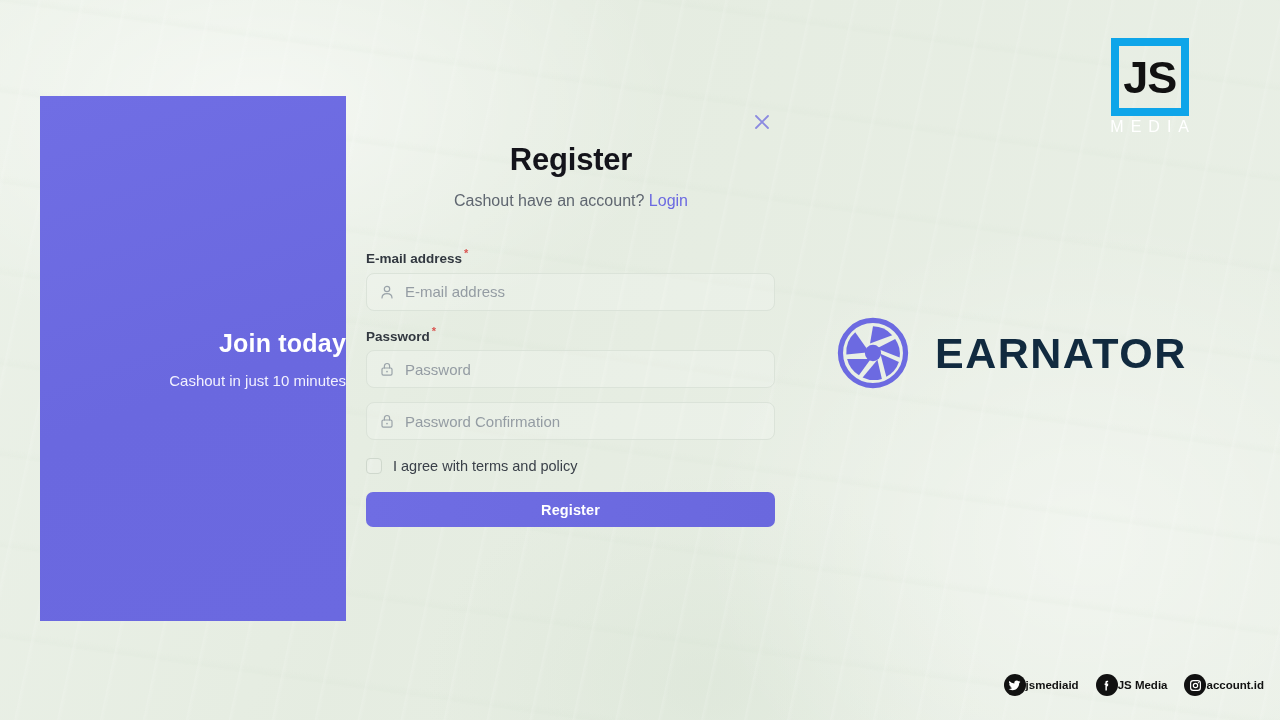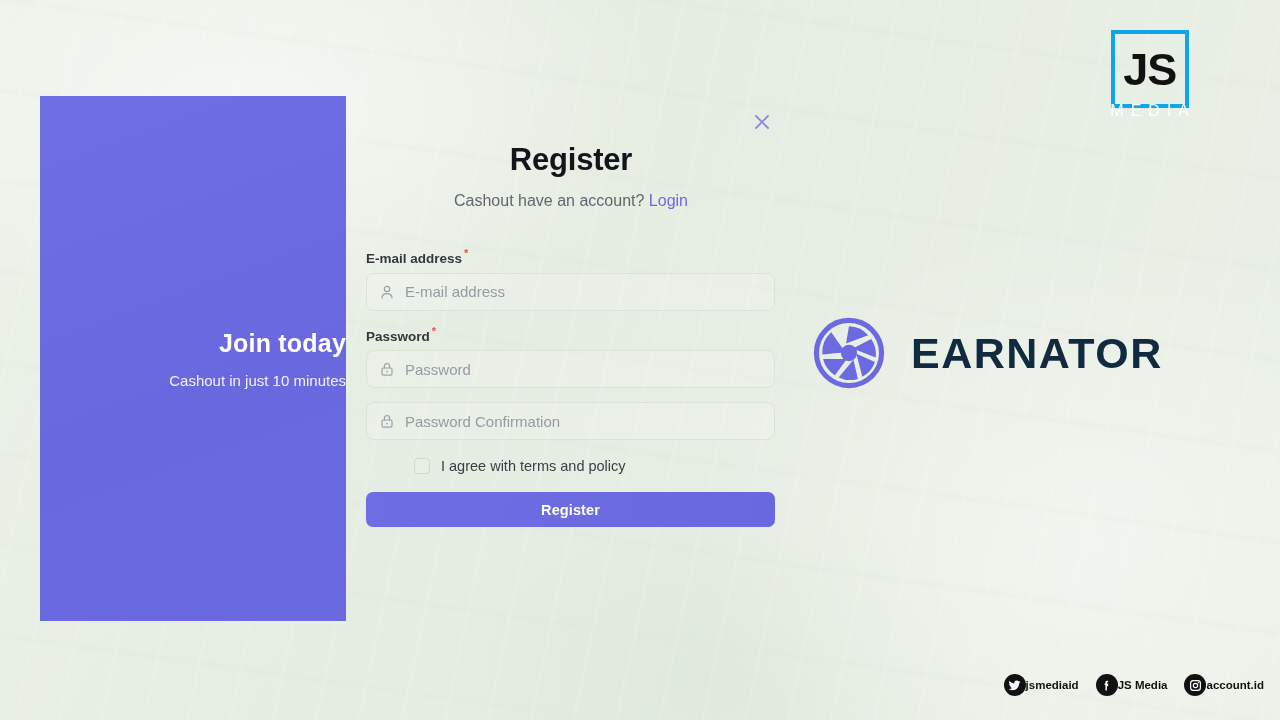--- a/index.html
+++ b/index.html
@@ -166,21 +166,20 @@
     height: 100%;
   }
   .field-input::placeholder { color: #949ca3; opacity: 1; }
 
   
   .agree-row {
     display: flex;
     align-items: center;
     margin-top: 18px;
     margin-bottom: 18px;
-    margin-left: 48px;
   }
   .checkbox {
     width: 16px;
     height: 16px;
     border: 1px solid #cfd8cd;
     border-radius: 4px;
     background: rgba(255,255,255,0.15);
     cursor: pointer;
     flex: 0 0 16px;
   }
@@ -202,21 +201,21 @@
     font-family: "Liberation Sans", sans-serif;
     font-size: 14.5px;
     font-weight: bold;
     cursor: pointer;
     letter-spacing: 0.1px;
   }
 
   
   .brand-lockup {
     position: absolute;
-    left: 812px;
+    left: 836px;
     top: 316px;
     display: flex;
     align-items: center;
     gap: 25px;
   }
   .brand-mark { width: 74px; height: 74px; flex: 0 0 74px; }
   .brand-mark svg { display: block; }
   .brand-word {
     font-size: 43px;
     font-weight: bold;
@@ -228,25 +227,25 @@
   
   .jsmedia-logo {
     position: absolute;
     right: 84px;
     top: 30px;
     text-align: center;
   }
   .js-square {
     width: 78px;
     height: 78px;
-    border: 4px solid #0ea5e9;
+    border: 8px solid #0ea5e9;
     display: flex;
     align-items: center;
     justify-content: center;
-    margin: 0 auto;
+    margin: 8px auto;
   }
   .js-letters {
     font-family: "Liberation Sans", sans-serif;
     font-size: 45px;
     font-weight: bold;
     color: #111111;
     line-height: 1;
     letter-spacing: -1px;
   }
   .js-media-word {

